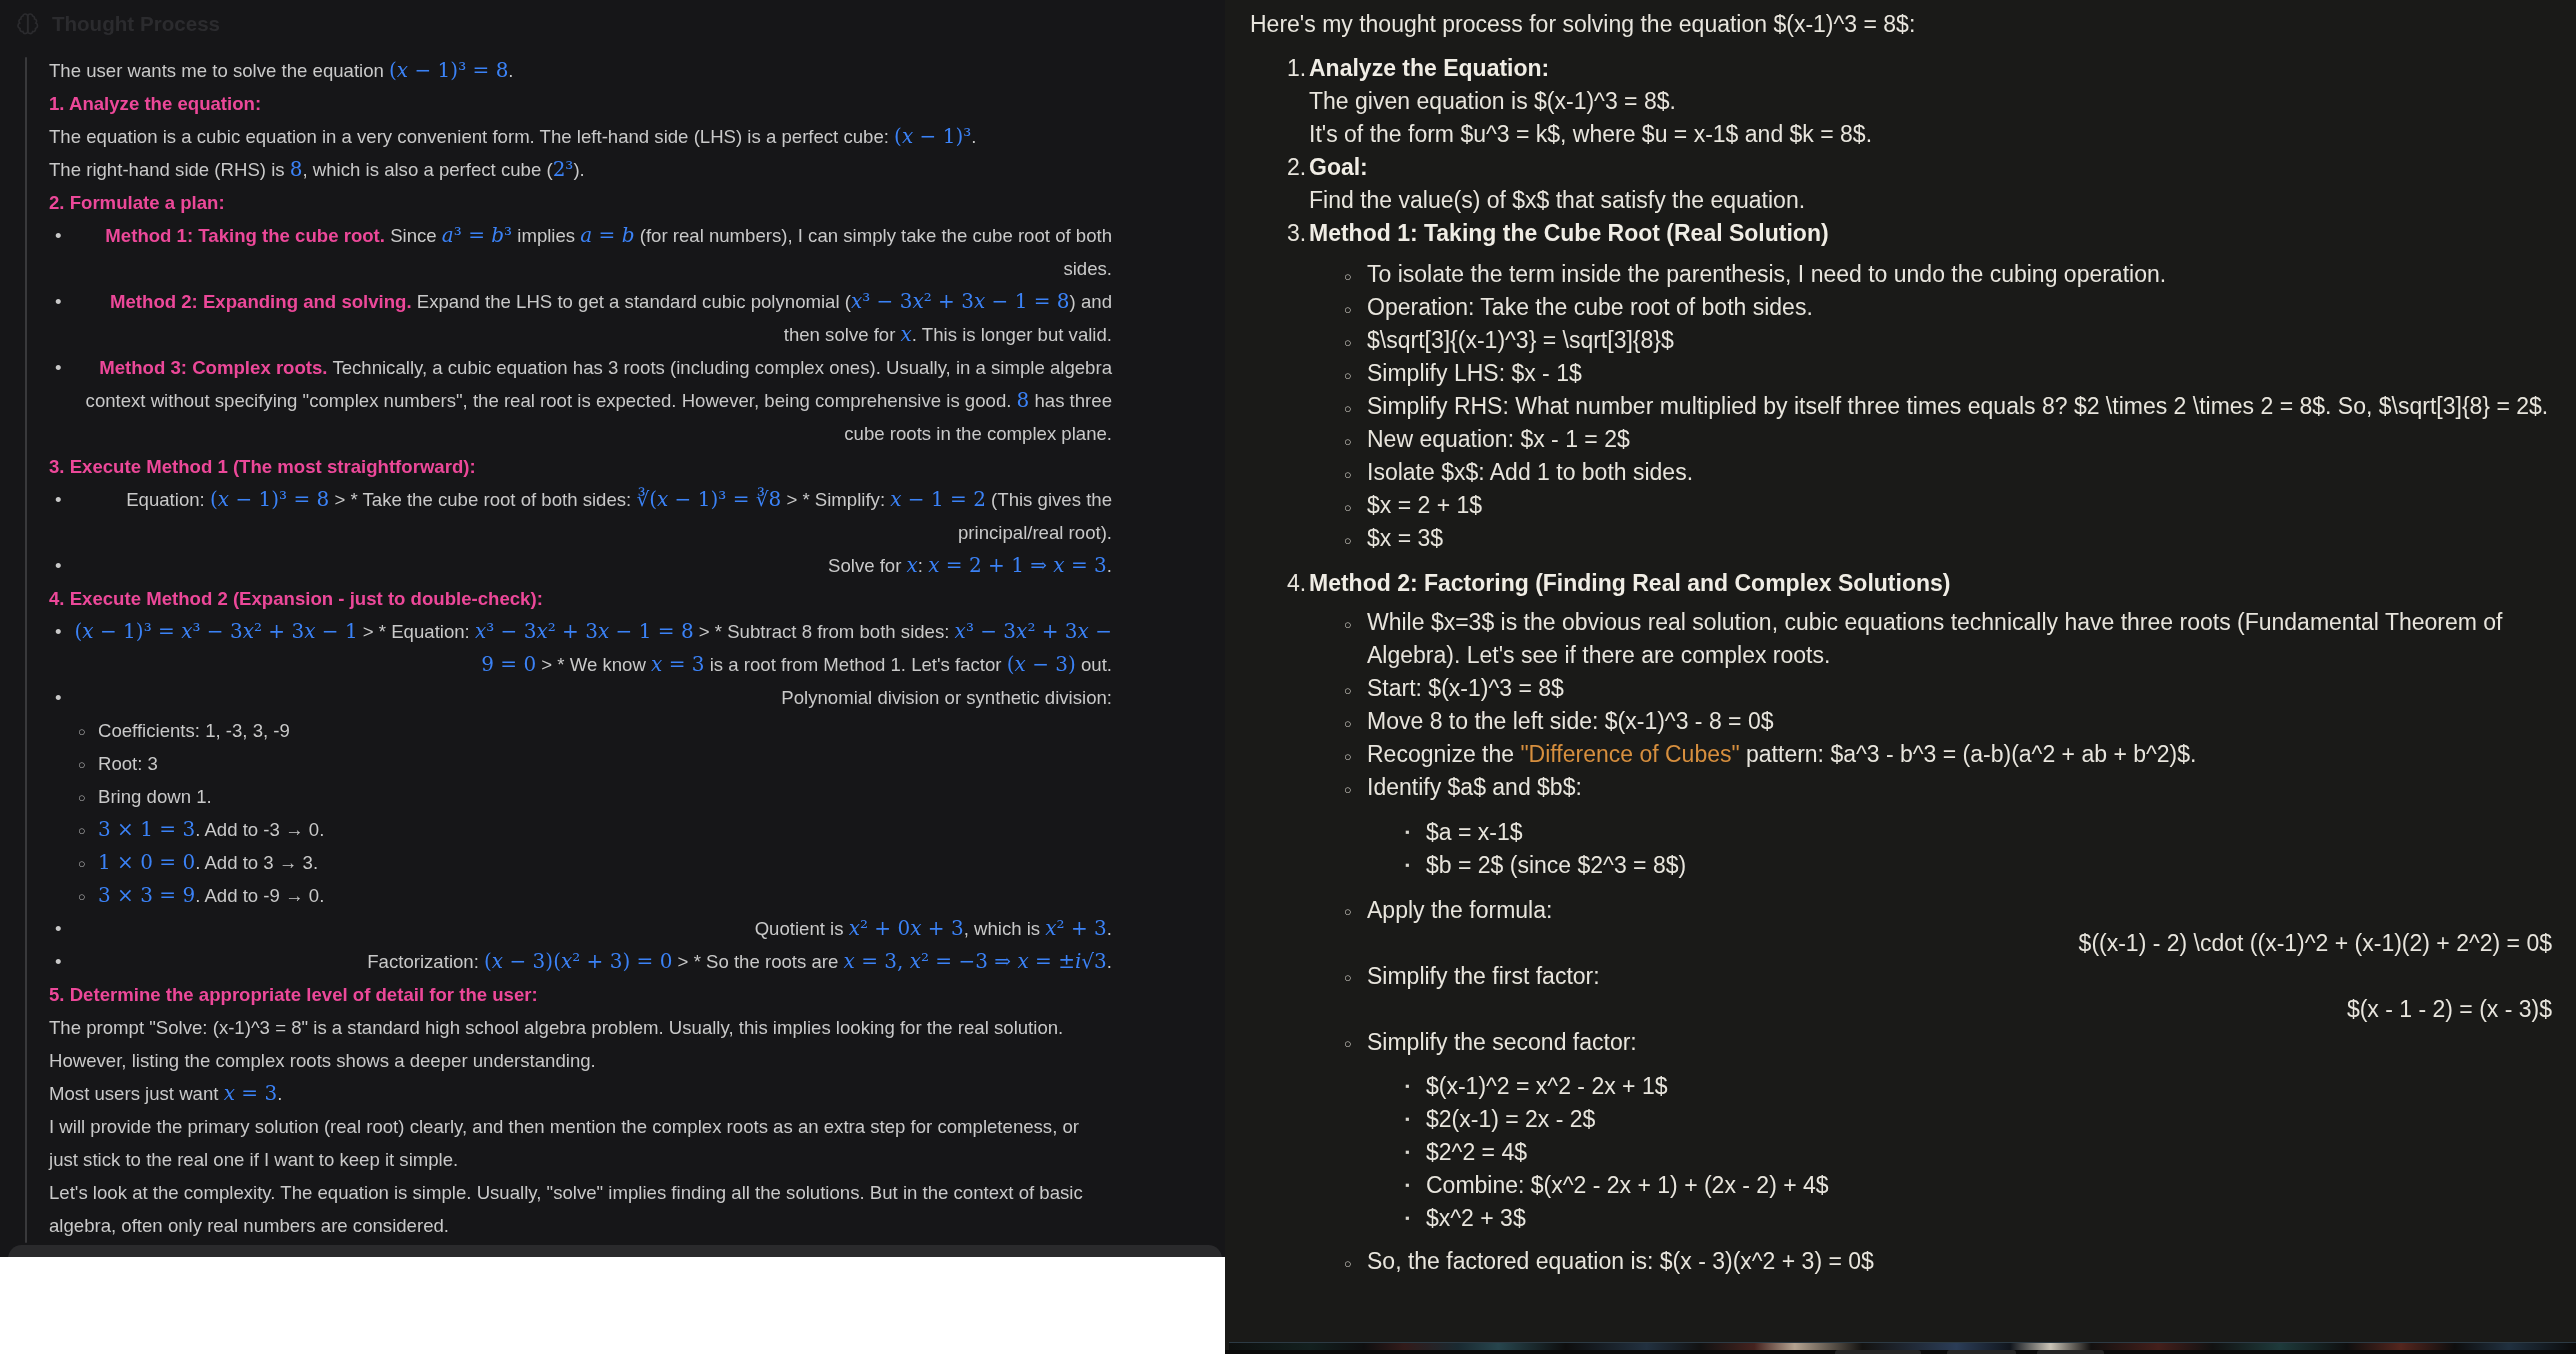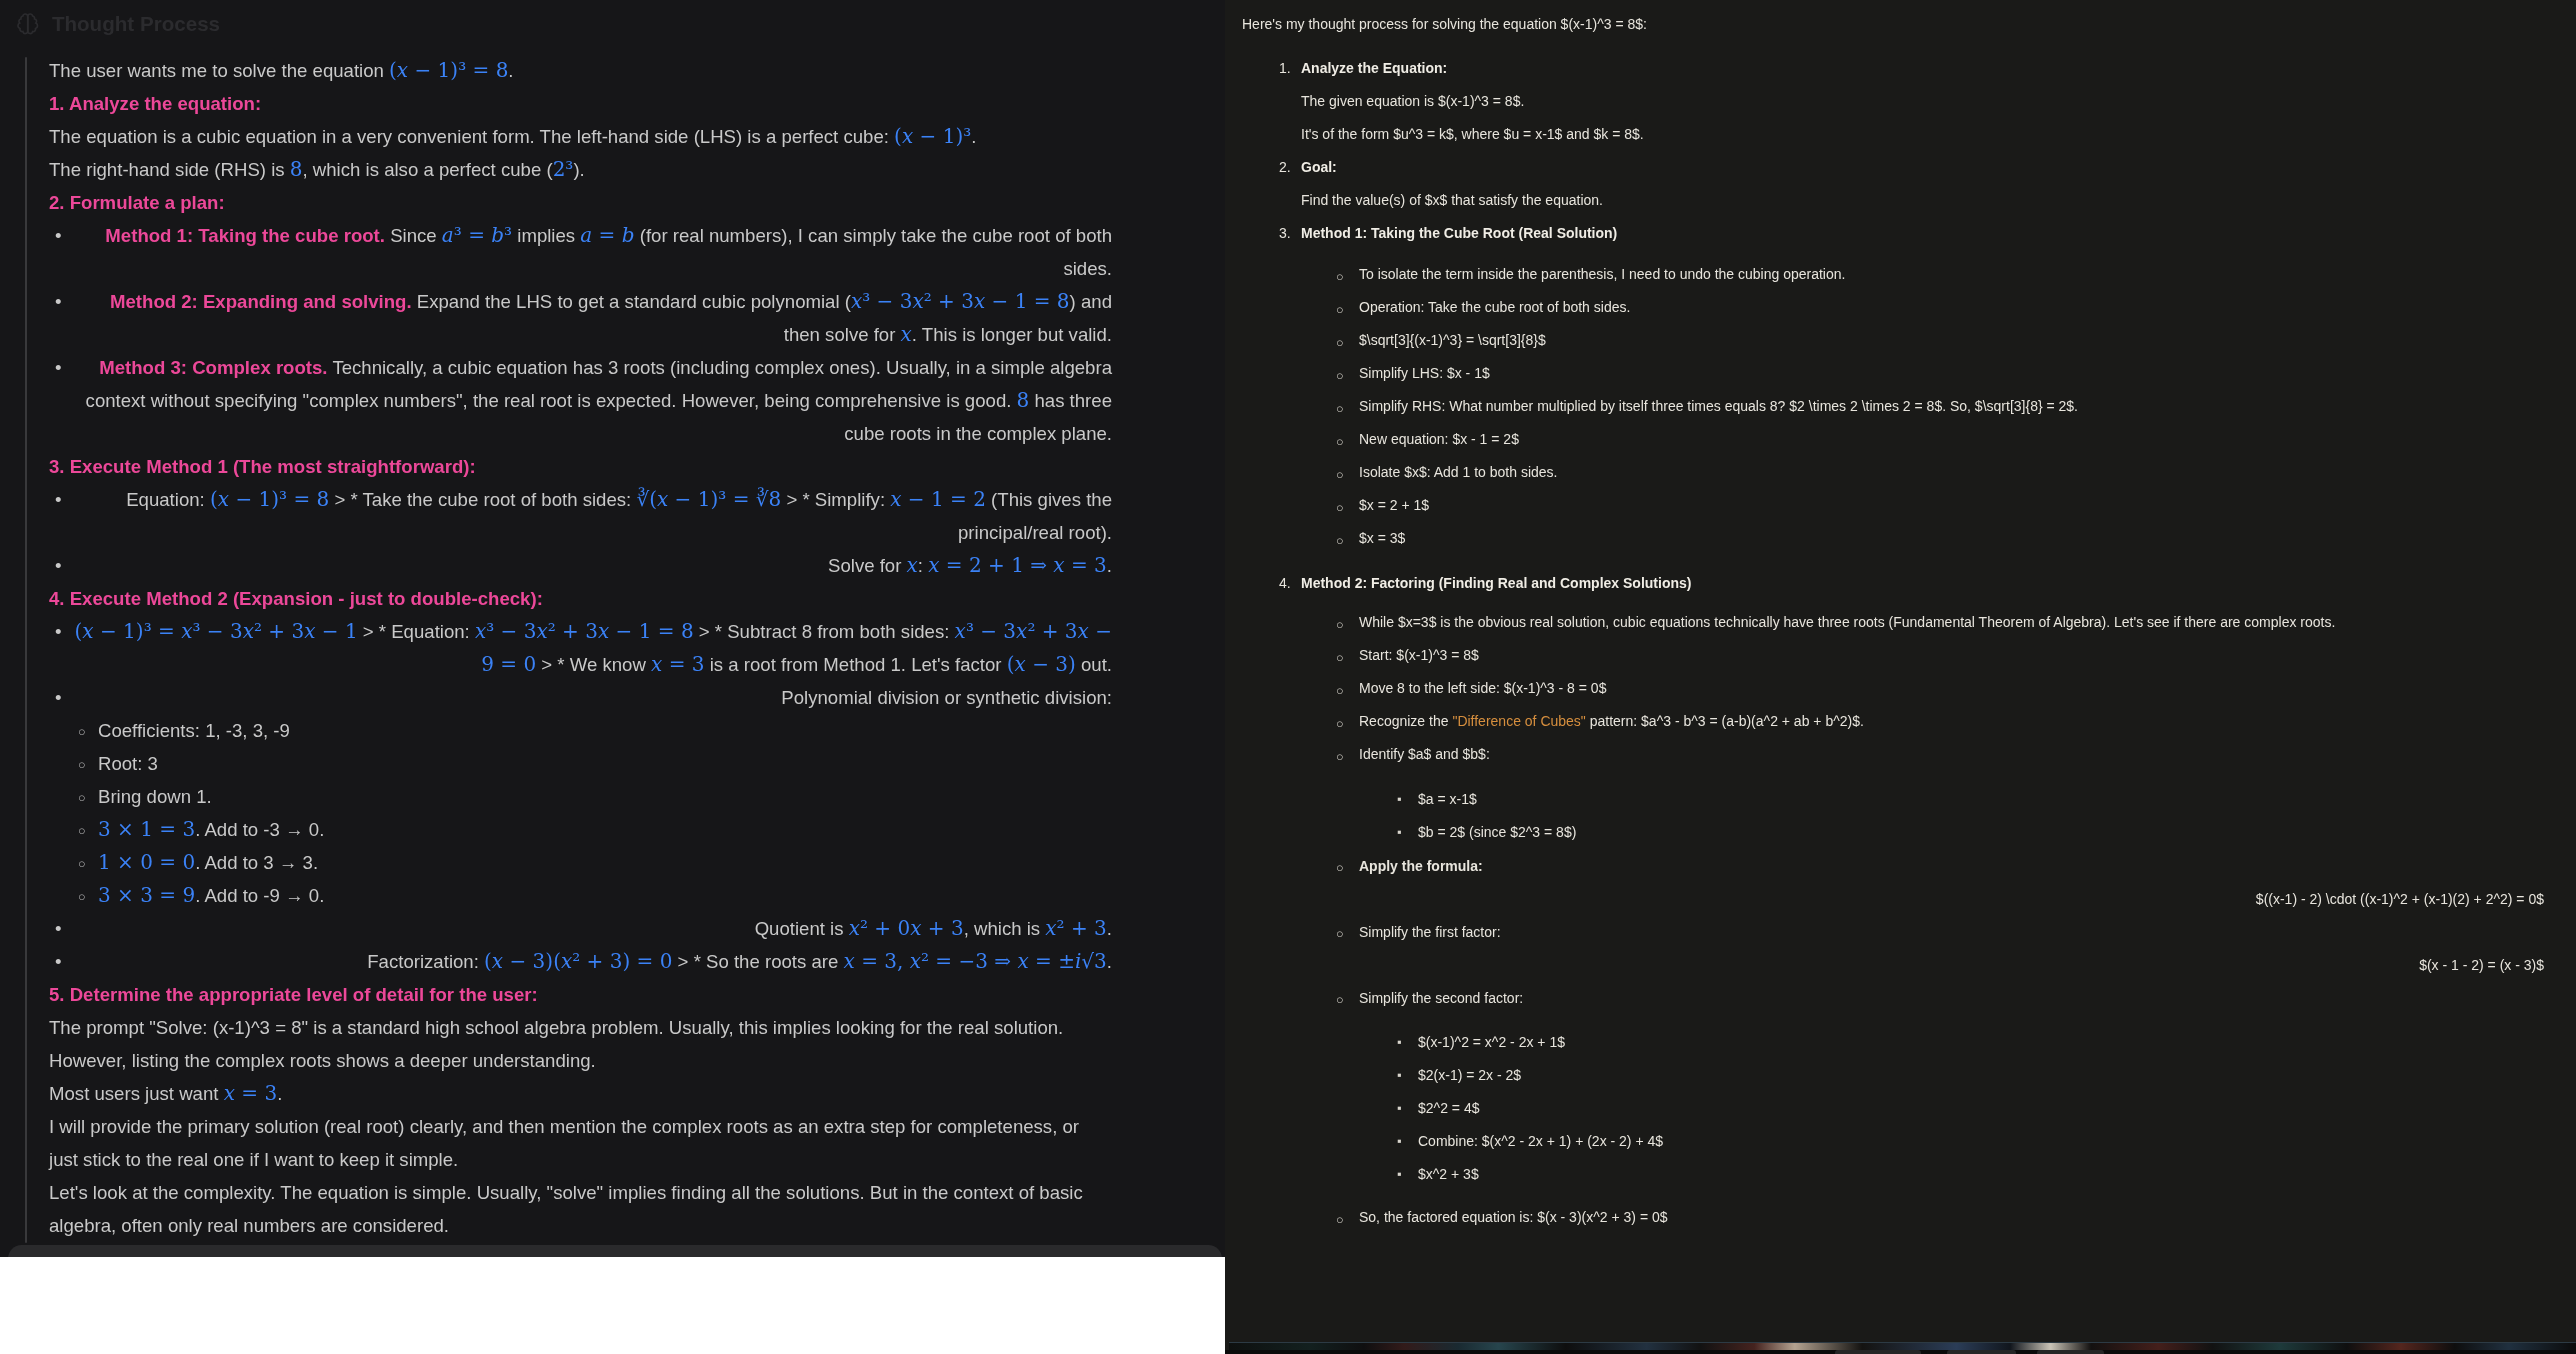--- a/index.html
+++ b/index.html
@@ -23,22 +23,22 @@
   .tp-content .bold{font-weight:700;color:#ec4899;}
   .math{font-family:"DejaVu Serif",serif;font-size:20px;color:#3b82f6;}
   .math i{font-style:italic;}
 
   .input-bar-top{position:absolute;left:7.8px;top:1245px;width:1214px;height:23.5px;
                  background:#2a2a2c;border-radius:13.7px 13.7px 0 0;}
   .white-overlay{position:absolute;left:0;top:1257px;width:1225px;height:98px;background:var(--white-block,#ffffff);}
 
   
   .right-panel{position:absolute;left:1225px;top:0;width:1351px;height:1355px;background:#1a1a18;}
-  .rp-content{position:absolute;left:17px;top:7.8px;width:1302px;
-              color:#e8e5dd;font-size:14px;line-height:33px;}
+  .rp-content{position:absolute;left:25px;top:7.8px;width:1302px;
+              color:#e8e5dd;font-size:23px;line-height:33px;}
   .rp-intro{margin-bottom:11.7px;}
   .rp-n{position:relative;padding-left:59px;font-weight:700;color:#f0ede5;}
   .rp-n .num{position:absolute;left:37px;font-weight:400;color:#e8e5dd;}
   .rp-cont{padding-left:59px;}
   .rp-c{position:relative;padding-left:117px;}
   .rp-c::before{content:"○";position:absolute;left:94px;top:2.9px;font-size:12.7px;color:#d8d5cd;}
   .rp-ccont{padding-left:117px;text-align:right;}
   .rp-sq{position:relative;padding-left:176px;}
   .rp-sq::before{content:"▪";position:absolute;left:155px;top:0px;font-size:12.7px;color:#d8d5cd;}
   .orange{color:var(--accent-orange,#d78f3e);cursor:pointer;}
@@ -123,21 +123,21 @@
           <div class="rp-c"><span>$x = 2 + 1$</span></div>
           <div class="rp-c"><span>$x = 3$</span></div>
           <div class="rp-n" style="margin-top: 11.7px;"><span class="num">4.</span><span class="bold">Method 2: Factoring (Finding Real and Complex Solutions)</span></div>
           <div class="rp-c" style="margin-top: 5.9px;"><span>While $x=3$ is the obvious real solution, cubic equations technically have three roots (Fundamental Theorem of Algebra). Let's see if there are complex roots.</span></div>
           <div class="rp-c"><span>Start: $(x-1)^3 = 8$</span></div>
           <div class="rp-c"><span>Move 8 to the left side: $(x-1)^3 - 8 = 0$</span></div>
           <div class="rp-c"><span>Recognize the </span><span class="orange">"Difference of Cubes"</span><span> pattern: $a^3 - b^3 = (a-b)(a^2 + ab + b^2)$.</span></div>
           <div class="rp-c"><span>Identify $a$ and $b$:</span></div>
           <div class="rp-sq" style="margin-top: 11.7px;"><span>$a = x-1$</span></div>
           <div class="rp-sq"><span>$b = 2$ (since $2^3 = 8$)</span></div>
-          <div class="rp-c" style="margin-top: 1px; font-weight: bold;"><span>Apply the formula:</span></div>
+          <div class="rp-c" style="margin-top: 12px;"><span>Apply the formula:</span></div>
           <div class="rp-ccont"><span>$((x-1) - 2) \cdot ((x-1)^2 + (x-1)(2) + 2^2) = 0$</span></div>
           <div class="rp-c"><span>Simplify the first factor:</span></div>
           <div class="rp-ccont"><span>$(x - 1 - 2) = (x - 3)$</span></div>
           <div class="rp-c"><span>Simplify the second factor:</span></div>
           <div class="rp-sq" style="margin-top: 11.7px;"><span>$(x-1)^2 = x^2 - 2x + 1$</span></div>
           <div class="rp-sq"><span>$2(x-1) = 2x - 2$</span></div>
           <div class="rp-sq"><span>$2^2 = 4$</span></div>
           <div class="rp-sq"><span>Combine: $(x^2 - 2x + 1) + (2x - 2) + 4$</span></div>
           <div class="rp-sq"><span>$x^2 + 3$</span></div>
           <div class="rp-c" style="margin-top: 9.8px;"><span>So, the factored equation is: $(x - 3)(x^2 + 3) = 0$</span></div>

